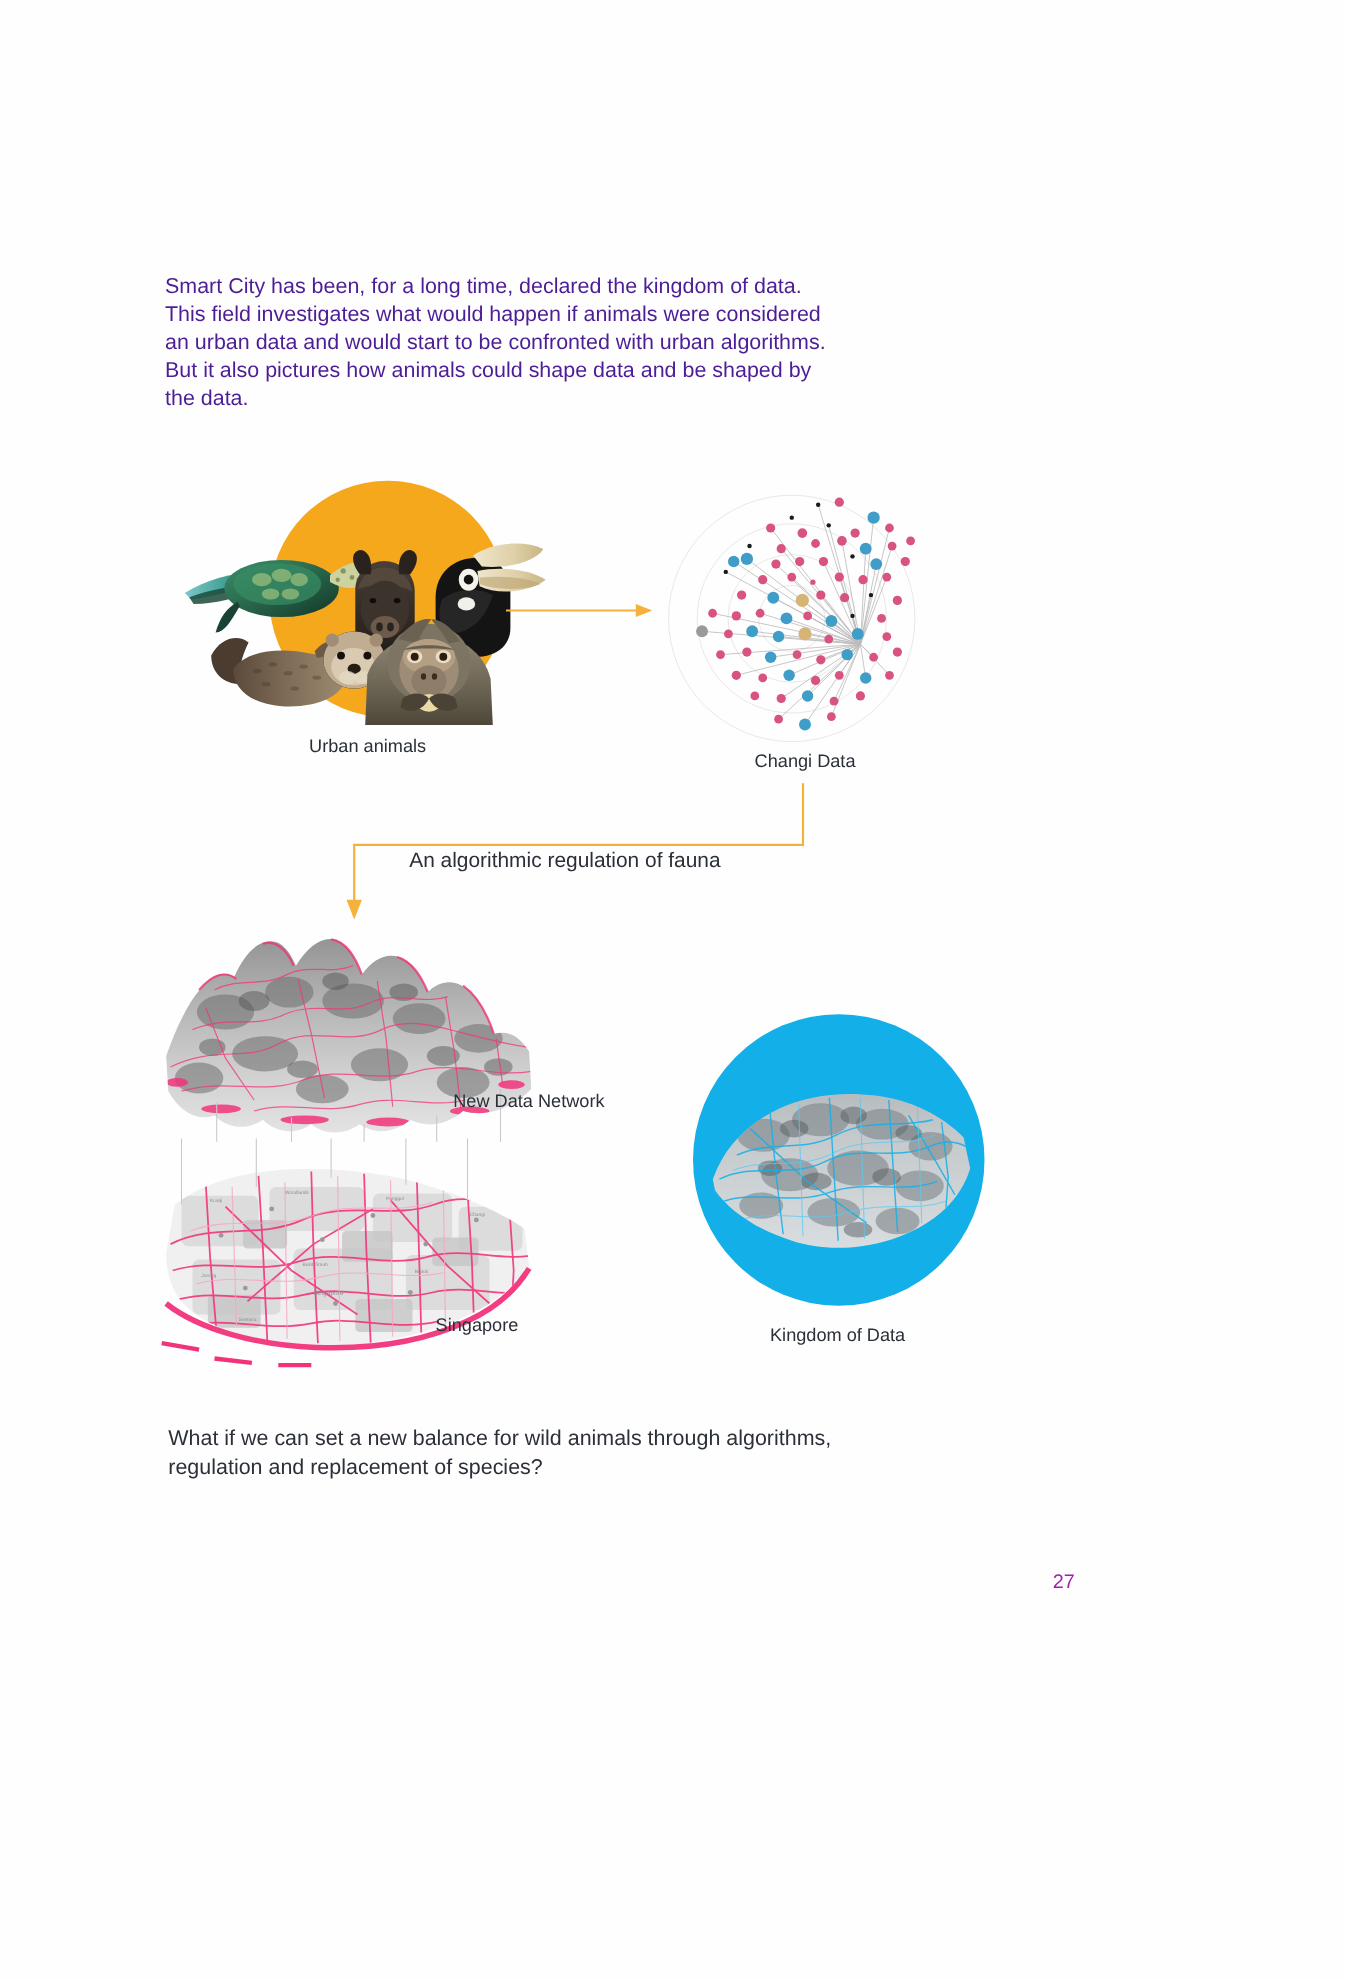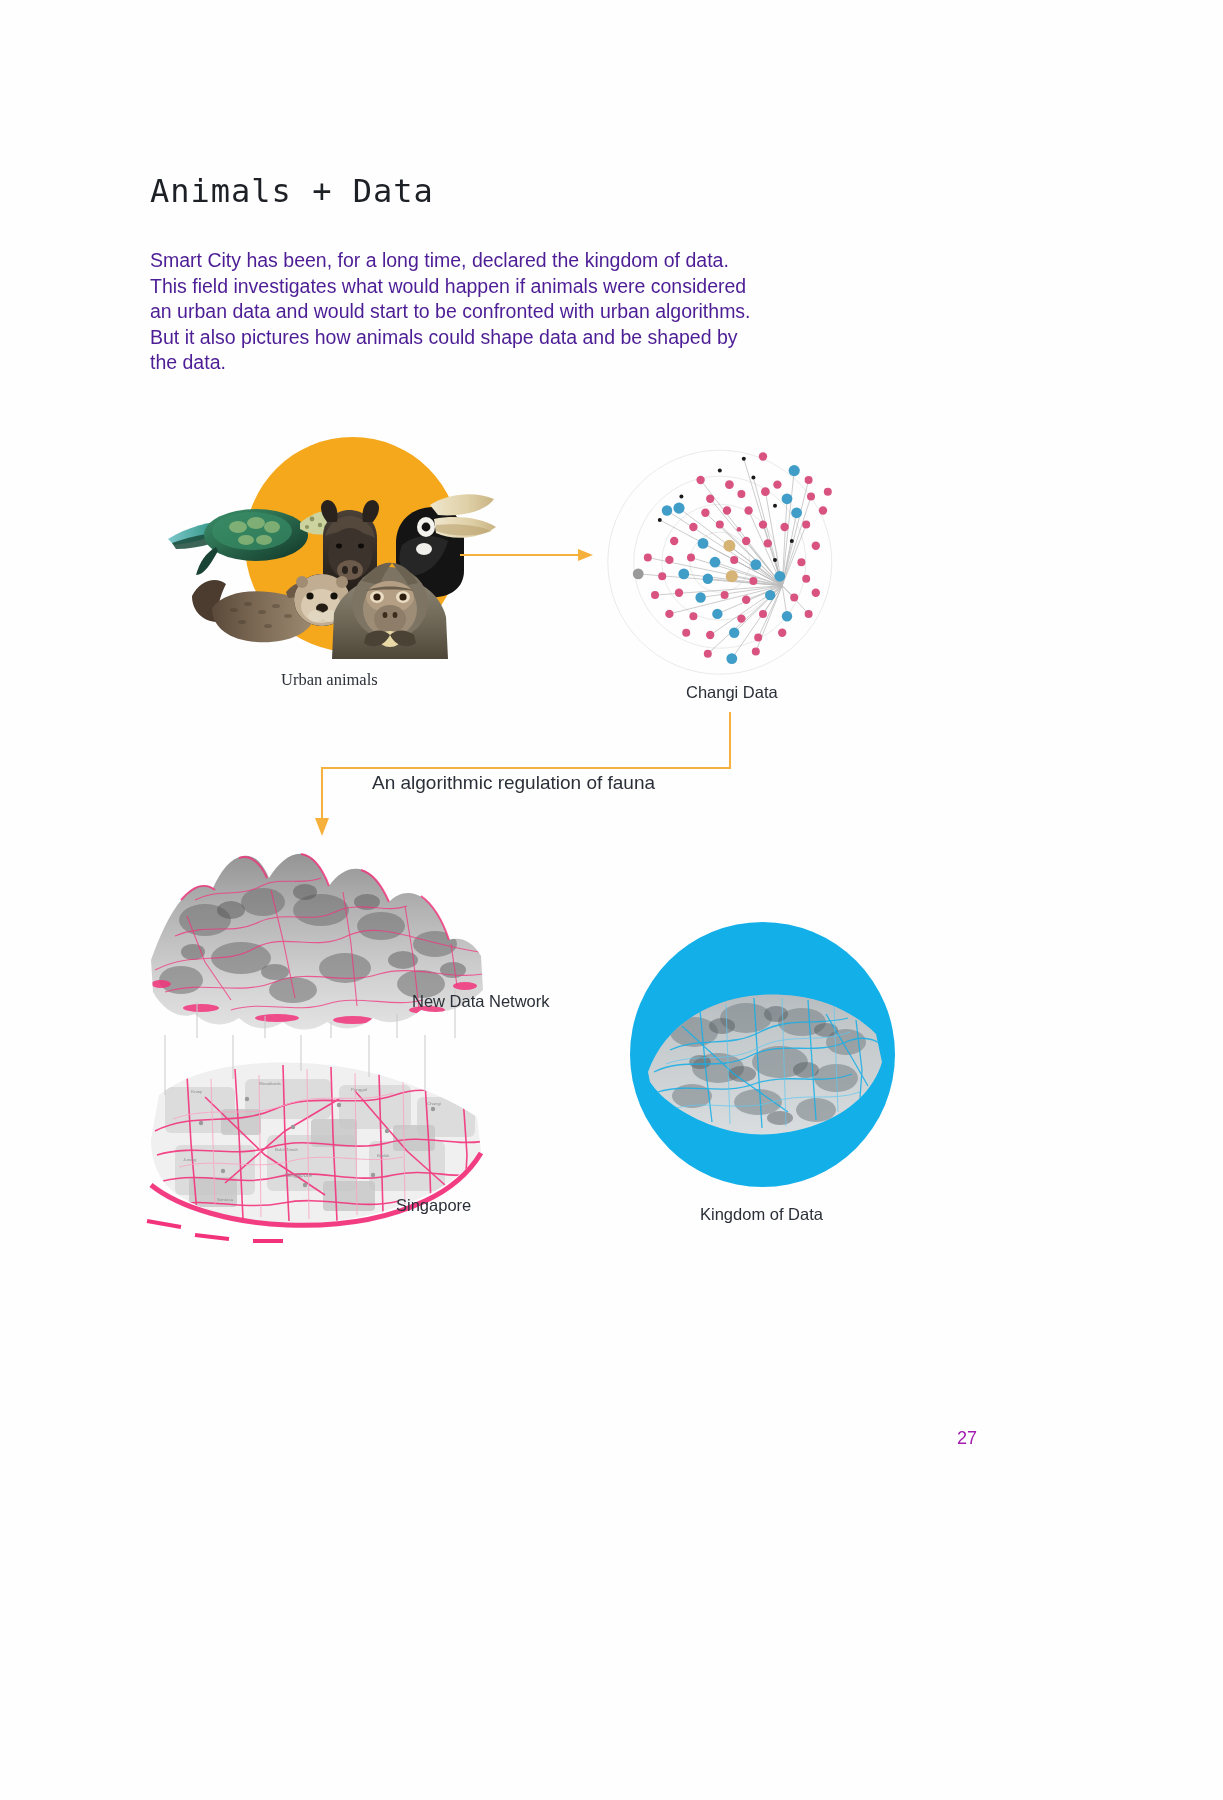--- a/index.html
+++ b/index.html
@@ -99,21 +99,21 @@
     left: 85px; top: 118px;
     width: 120px; height: 105px;
   }
 
   .caption {
     position: absolute;
     font-size: 16.5px;
     color: #2b3038;
     white-space: nowrap;
   }
-  #caption-urban-animals { left: 281px; top: 250px; font-family: Liberation Serif, serif; }
+  #caption-urban-animals { left: 281px; top: 250px; }
   #caption-urban-data    { left: 686px; top: 263px; }
   #caption-new-data-network { left: 392px; top: 572px; margin-left: 20px; }
   #caption-singapore     { left: 396px; top: 776px; }
   #caption-kingdom-of-data { left: 700px; top: 785px; }
 
   
   #urban-data-figure {
     position: absolute;
     left: 595px;
     top: 20px;
@@ -203,21 +203,20 @@
     color: #a21caf;
   }
 
   svg { display: block; overflow: visible; }
 </style>
 </head>
 <body>
 
 <div class="page">
 
-  <div id="page-title">Animals + Data</div>
 
   <div id="intro-paragraph">Smart City has been, for a long time, declared the kingdom of data.
 This field investigates what would happen if animals were considered
 an urban data and would start to be confronted with urban algorithms.
 But it also pictures how animals could shape data and be shaped by
 the data.</div>
 
   <div class="figure-area">
 
     <div id="urban-animals-figure">
@@ -794,16 +793,18 @@
             <path d="M204 84 L208 190"></path>
           </g>
         </g>
       </svg>
     </div>
 
     <div class="caption" id="caption-kingdom-of-data">Kingdom of Data</div>
 
   </div>
 
+  <div id="closing-question">What if we can set a new balance for wild animals through algorithms,
+regulation and replacement of species?</div>
 
   <div id="page-number">27</div>
 
 </div>
 
 </body></html>

